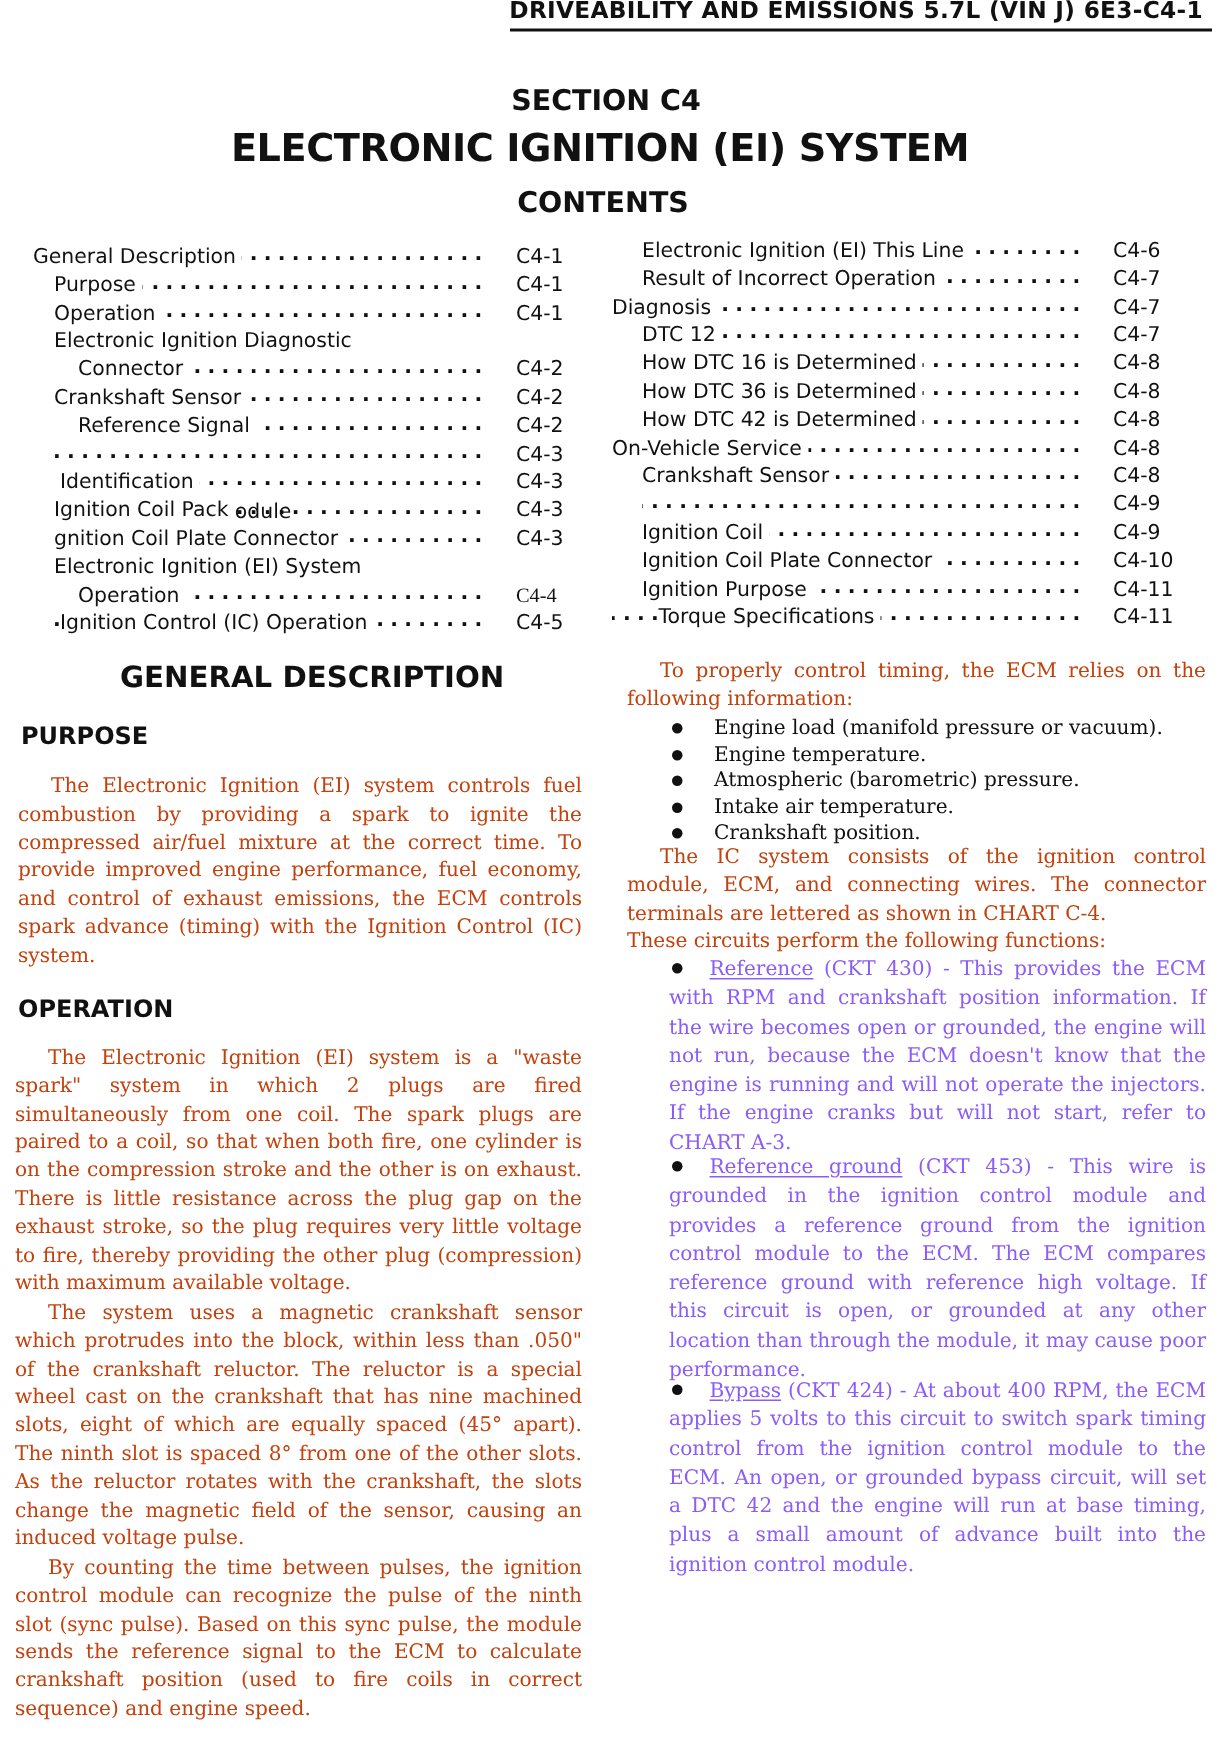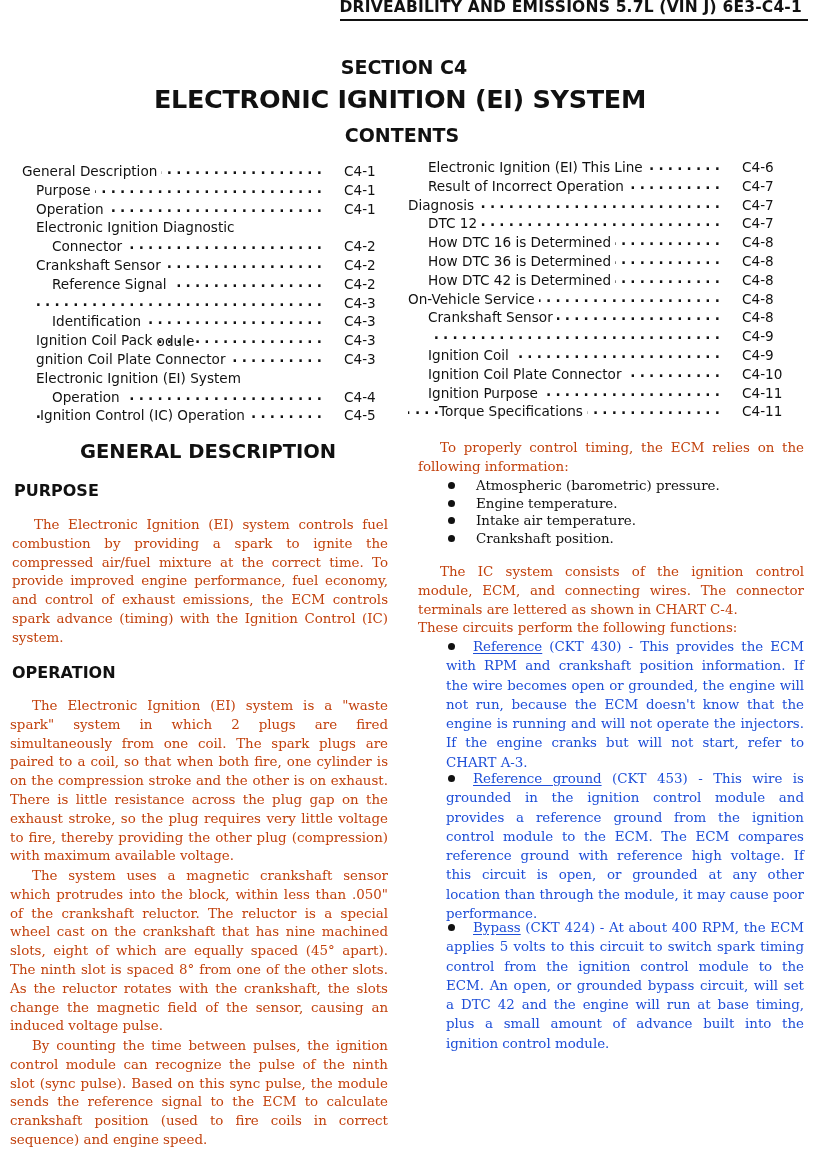--- a/index.html
+++ b/index.html
@@ -19,21 +19,21 @@
   .toc-row .dots { position:absolute; top:-2px; letter-spacing:4.2px; font-weight:bold; overflow:hidden; white-space:nowrap; text-align:right; }
   .toc-row .pg { position:absolute; top:0; }
   .gd-title { position:absolute; left:80px; top:440px; font-family:"DejaVu Sans", sans-serif; font-weight:bold; font-size:19.5px; }
   .sub { position:absolute; font-family:"DejaVu Sans", sans-serif; font-weight:bold; font-size:16px; }
   .p { position:absolute; font-family:"DejaVu Serif", serif; font-size:13.4px; line-height:18.8px; text-align:justify; text-align-last:left; color:#c2410c; }
   .p .ind { display:inline-block; width:22px; }
   .bul { position:absolute; font-family:"DejaVu Serif", serif; font-size:13.4px; line-height:17.5px; }
   .bul-row { position:relative; height:17.5px; white-space:nowrap; }
   .dot { position:absolute; left:0; top:5px; width:7px; height:7px; border-radius:50%; background:#111; }
   .bul-text { position:absolute; left:28px; }
-  .circ { position:absolute; left:446px; width:358px; font-family:"DejaVu Serif", serif; font-size:13.4px; line-height:19.3px; text-align:justify; text-align-last:left; color:#1d4ed8; }
+  .circ { position:absolute; left:446px; width:358px; font-family:"DejaVu Serif", serif; font-size:13.4px; line-height:19.3px; text-align:justify; text-align-last:left; color:#8b5cf6; }
   .circ .cdot { display:inline-block; width:7px; height:7px; border-radius:50%; background:#111; margin:0 18px 1px 2px; }
   .u { text-decoration:underline; text-underline-offset:2px; }
 </style>
 </head>
 <body>
 
 <div class="hdr">
   <span class="hdr-text">DRIVEABILITY AND EMISSIONS  5.7L (VIN J)  6E3-C4-1</span>
   <div class="hdr-rule"></div>
 </div>
@@ -77,41 +77,41 @@
       <span class="lbl" style="left: 30px;">Reference Signal</span>
       <span class="pg" style="left: 322px;">C4-2</span>
     </div>
     <div class="toc-row">
       <span class="dots" style="left: 14px; width: 290px; direction: rtl;">............................................................</span>
       <span class="lbl" style="left: 14px; margin-top: 38px;">Ignition Control Module</span>
       <span class="pg" style="left: 322px;">C4-3</span>
     </div>
     <div class="toc-row">
       <span class="dots" style="left: 30px; width: 274px; direction: rtl;">............................................................</span>
-      <span class="lbl" style="left: 30px;">Identification</span>
+      <span class="lbl" style="left: 18px;">Identification</span>
       <span class="pg" style="left: 322px;">C4-3</span>
     </div>
     <div class="toc-row">
       <span class="dots" style="left: 14px; width: 290px; direction: rtl;">............................................................</span>
       <span class="lbl" style="left: 14px;">Ignition Coil Pack</span>
       <span class="pg" style="left: 322px;">C4-3</span>
     </div>
     <div class="toc-row">
       <span class="dots" style="left: 14px; width: 290px; direction: rtl;">............................................................</span>
       <span class="lbl" style="left: 14px;">gnition Coil Plate Connector</span>
       <span class="pg" style="left: 322px;">C4-3</span>
     </div>
     <div class="toc-row">
       <span class="lbl" style="left: 14px;">Electronic Ignition (EI) System</span>
       <span class="pg" style="left: 322px;"></span>
     </div>
     <div class="toc-row">
       <span class="dots" style="left: 30px; width: 274px; direction: rtl;">............................................................</span>
       <span class="lbl" style="left: 30px;">Operation</span>
-      <span class="pg" style="left: 322px;">C4-4</span>
+      <span class="pg" style="left: 322px; font-family: Liberation Serif, serif;">C4-4</span>
     </div>
     <div class="toc-row">
       <span class="dots" style="left: 14px; width: 290px; direction: rtl;">............................................................</span>
       <span class="lbl" style="left: 18px;">Ignition Control (IC) Operation</span>
       <span class="pg" style="left: 322px;">C4-5</span>
     </div>
   </div>
 <div class="toc toc-right" id="toc-right">
     <div class="toc-row">
       <span class="dots" style="left: 20px; width: 296px; direction: rtl;">............................................................</span>
@@ -192,25 +192,29 @@
 <div class="sub" style="left:12px; top:663px;">OPERATION</div>
 <div class="p" style="left:10px; top:697px; width:378px;"><span class="ind"></span><span>The Electronic Ignition (EI) system is a "waste spark" system in which 2 plugs are fired simultaneously from one coil.  The spark plugs are paired to a coil, so that when both fire, one cylinder is on the compression stroke and the other is on exhaust. There is little resistance across the plug gap on the exhaust stroke, so the plug requires very little voltage to fire, thereby providing the other plug (compression) with maximum available voltage.</span></div>
 <div class="p" style="left:10px; top:867px; width:378px;"><span class="ind"></span><span>The system uses a magnetic crankshaft sensor which protrudes into the block, within less than .050" of the crankshaft reluctor.  The reluctor is a special wheel cast on the crankshaft that has nine machined slots, eight of which are equally spaced (45° apart). The ninth slot is spaced 8° from one of the other slots. As the reluctor rotates with the crankshaft, the slots change the magnetic field of the sensor, causing an induced voltage pulse.</span></div>
 <div class="p" style="left:10px; top:1037px; width:378px;"><span class="ind"></span><span>By counting the time between pulses, the ignition control module can recognize the pulse of the ninth slot (sync pulse).  Based on this sync pulse, the module sends the reference signal to the ECM to calculate crankshaft position (used to fire coils in correct sequence) and engine speed.</span></div>
 
 <div class="p" style="left:418px; top:439px; width:386px;"><span class="ind"></span><span>To properly control timing, the ECM relies on the following information:</span></div>
 
 <div class="bul" style="left:448px; top:477px; width:360px;" id="info-bullets">
     <div class="bul-row">
       <span class="dot"></span>
+      <span class="bul-text">Engine load (manifold pressure or vacuum).</span>
+    </div>
+    <div class="bul-row">
+      <span class="dot"></span>
+      <span class="bul-text">Engine temperature.</span>
+    </div>
+    <div class="bul-row">
+      <span class="dot"></span>
       <span class="bul-text">Atmospheric (barometric) pressure.</span>
-    </div>
-    <div class="bul-row">
-      <span class="dot"></span>
-      <span class="bul-text">Engine temperature.</span>
     </div>
     <div class="bul-row">
       <span class="dot"></span>
       <span class="bul-text">Intake air temperature.</span>
     </div>
     <div class="bul-row">
       <span class="dot"></span>
       <span class="bul-text">Crankshaft position.</span>
     </div>
   </div>

